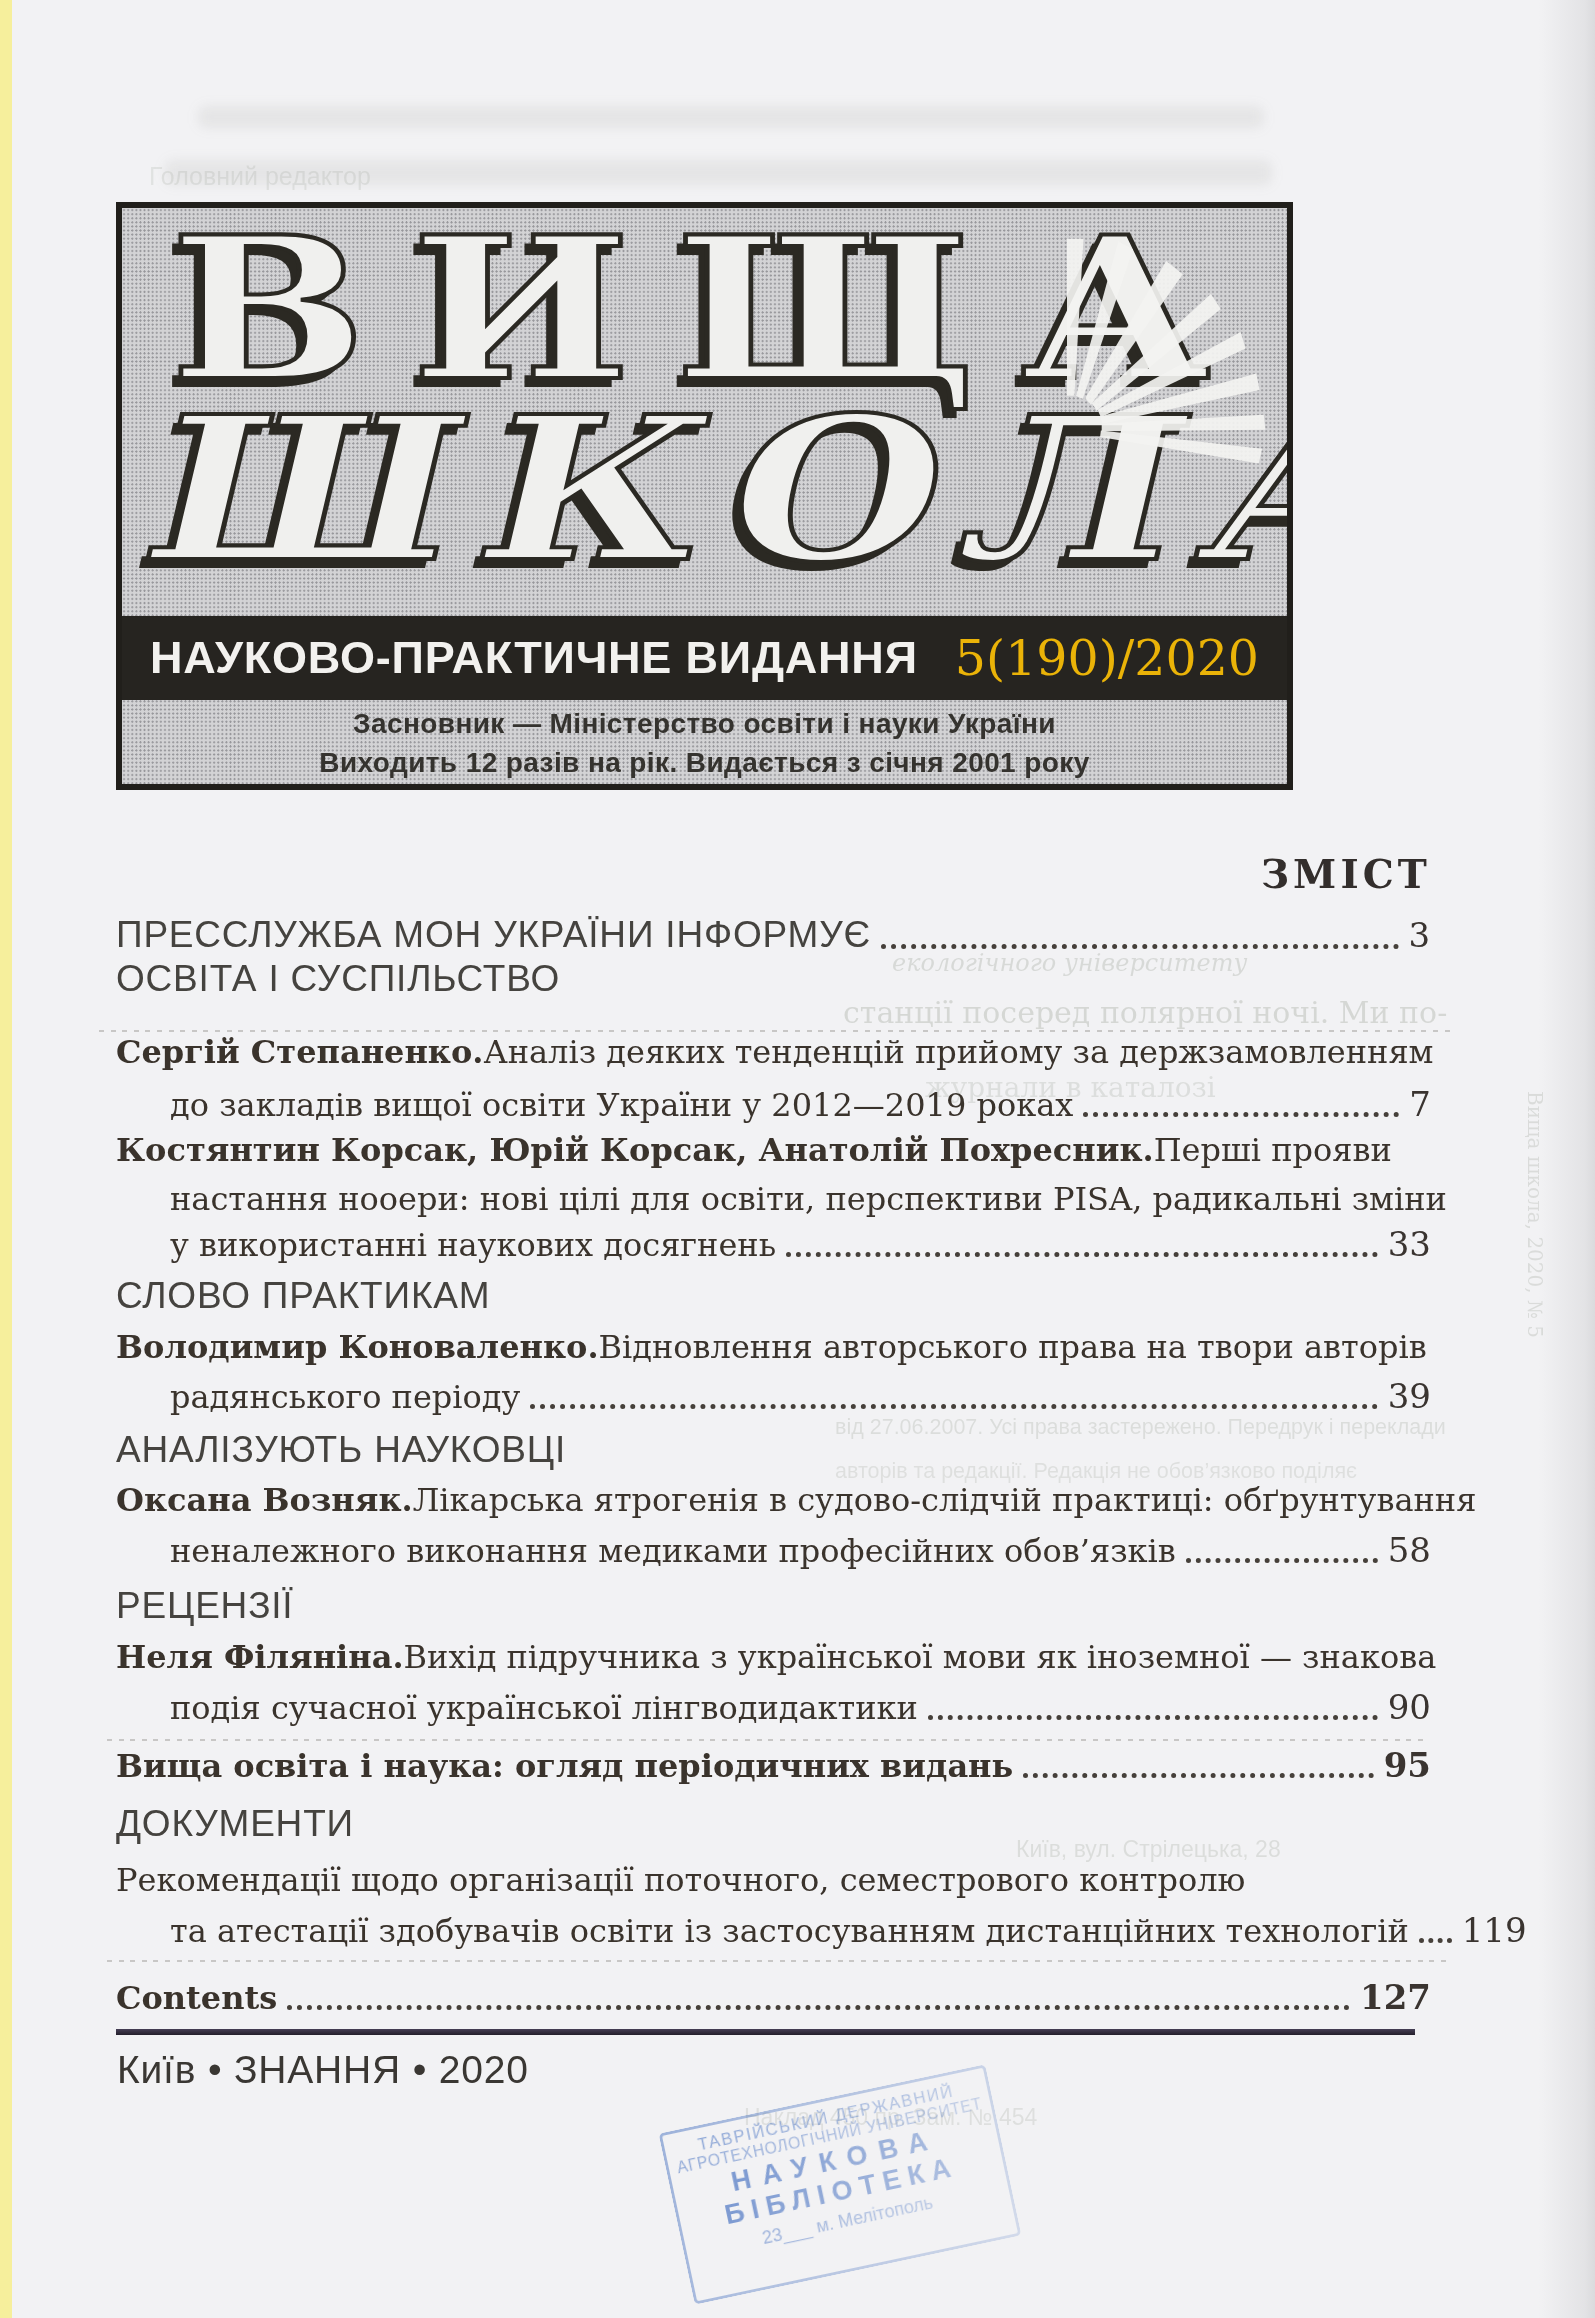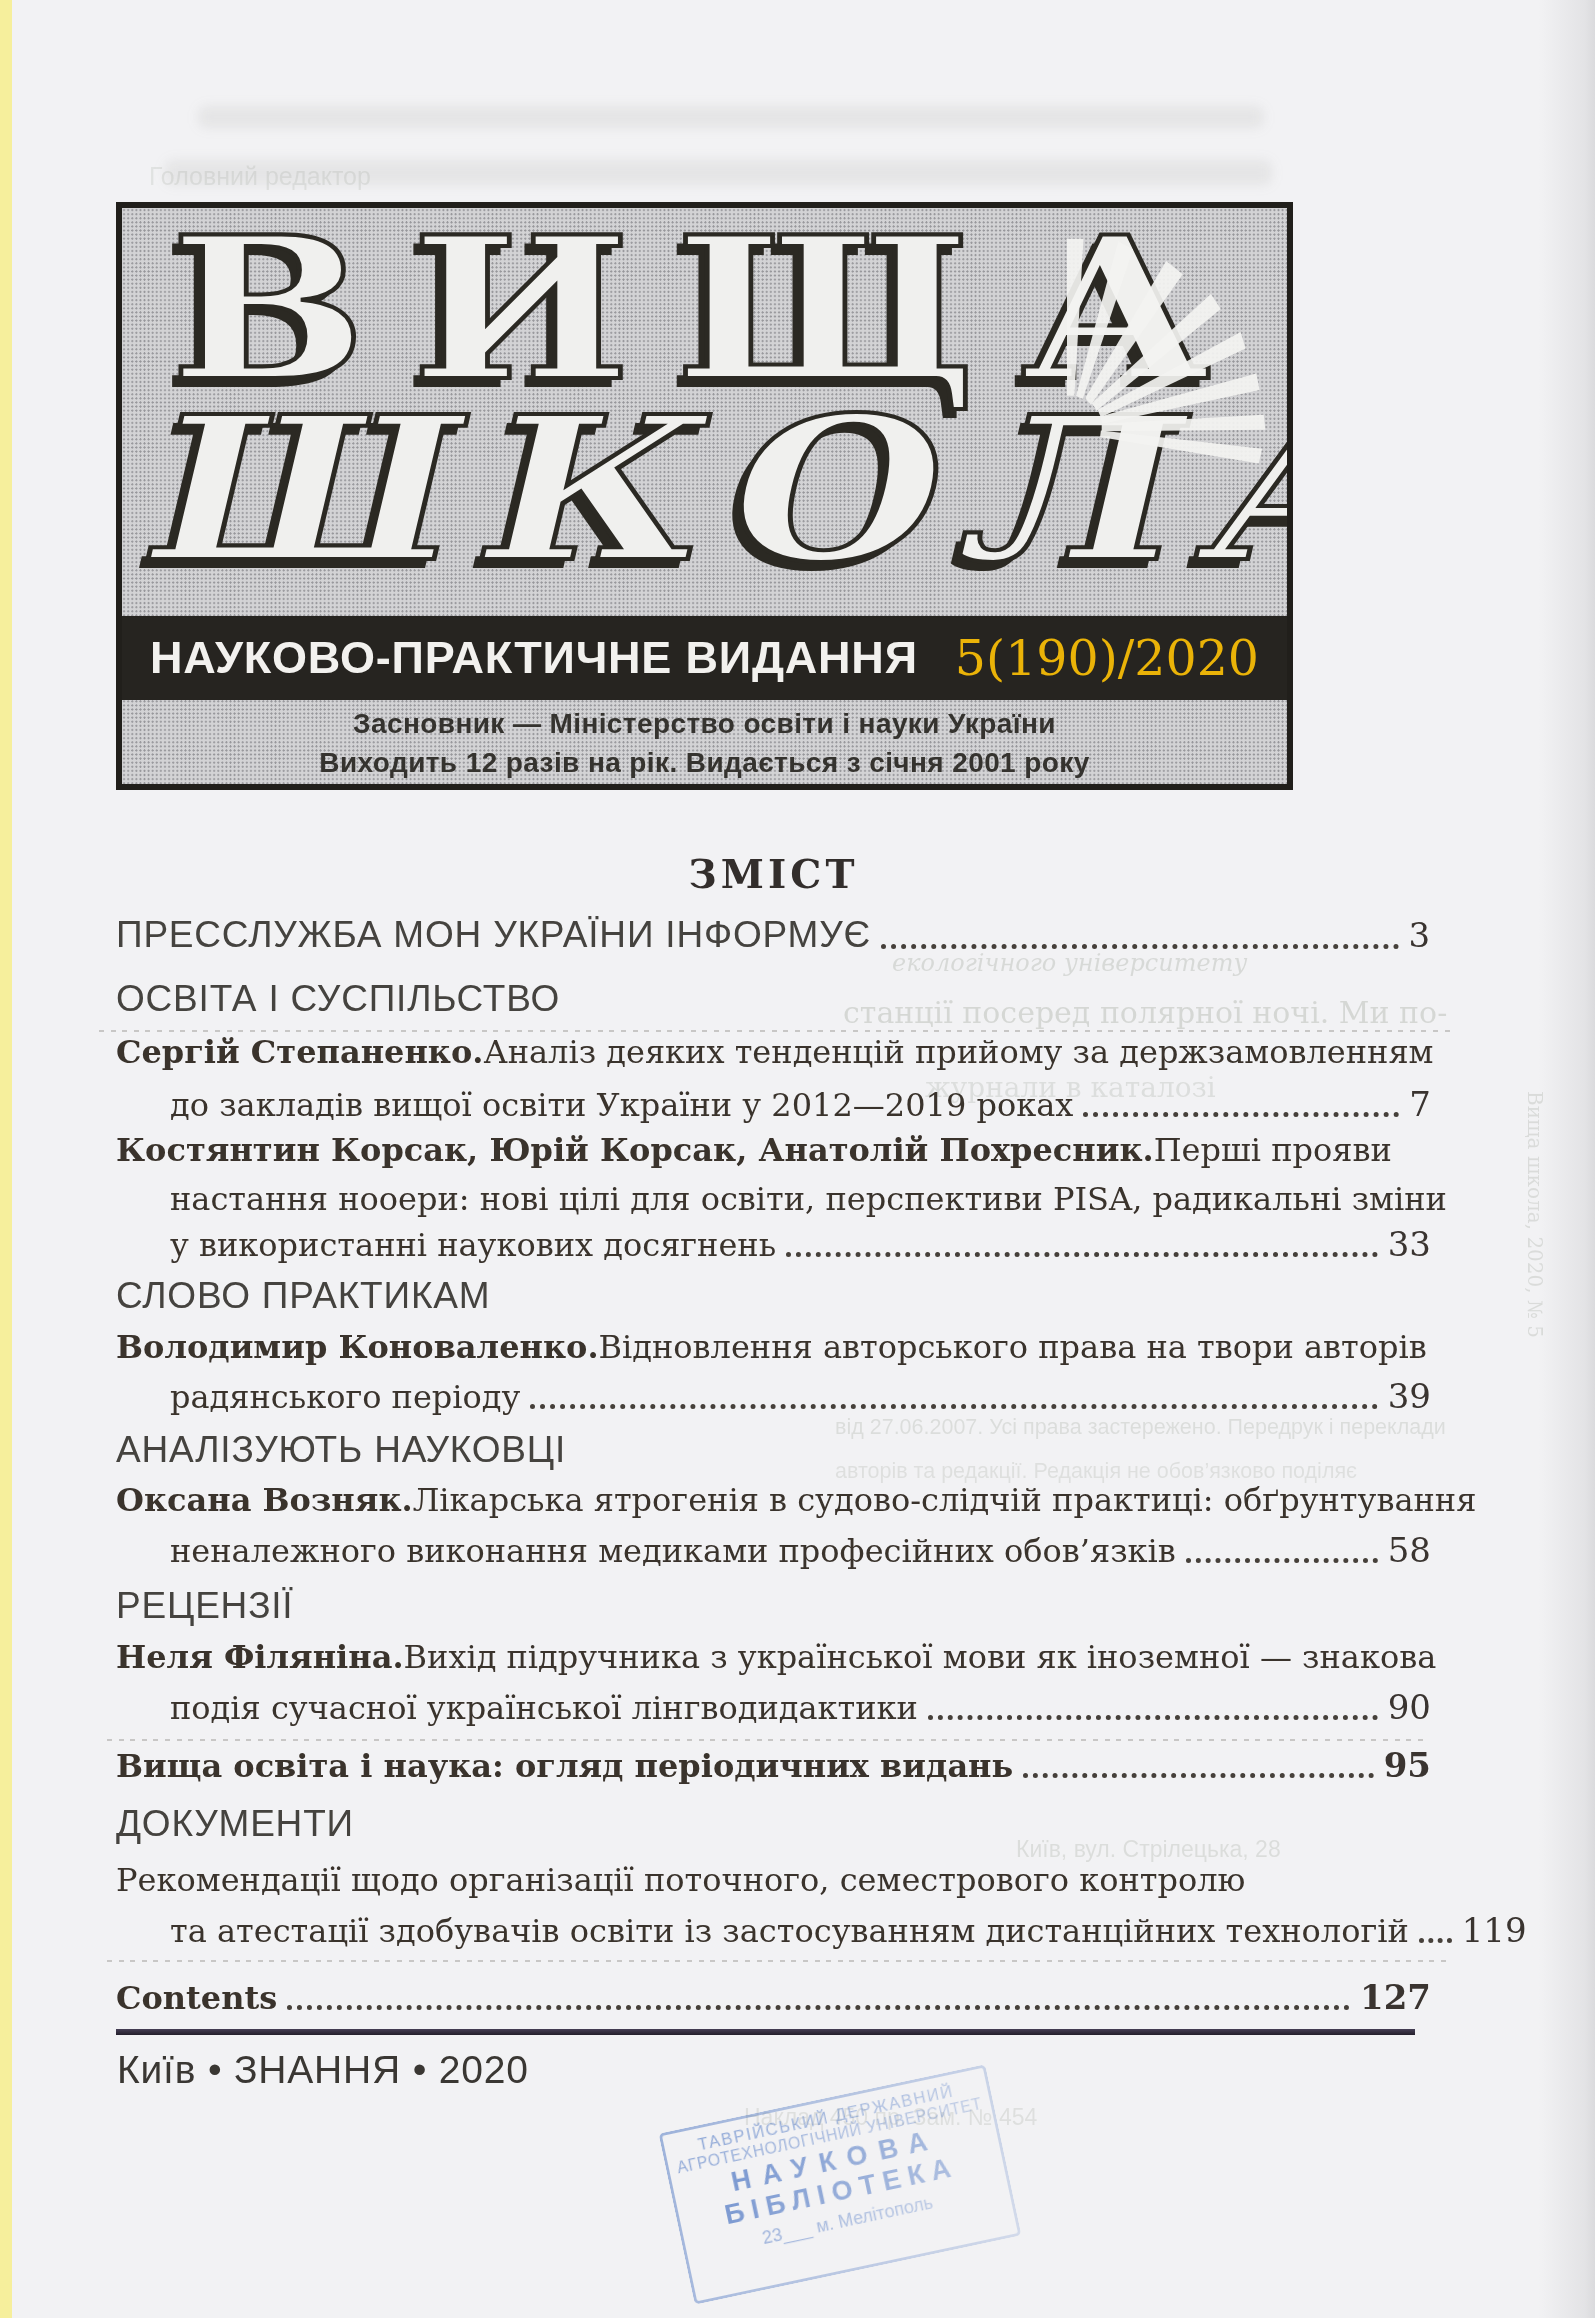--- a/index.html
+++ b/index.html
@@ -34,33 +34,33 @@
   .mast-band{position:absolute;left:0;top:408px;width:100%;height:84px;background:#262420;
         display:flex;align-items:center;justify-content:space-between;box-sizing:border-box;padding:0 28px;}
   .band-label{color:#f2f1ee;font-size:45px;font-weight:bold;letter-spacing:0.8px;white-space:nowrap;}
   .band-issue{color:#eab308;font-family:"DejaVu Serif",serif;font-size:49px;white-space:nowrap;}
   .mast-info{position:absolute;left:0;top:492px;width:100%;height:83px;text-align:center;color:#35332f;}
   .info-line{font-size:28px;font-weight:bold;letter-spacing:0.4px;}
   .info-line.f{margin-top:8.3px;}
   .info-line.q{margin-top:6.6px;}
 
   
-  .toc-heading{position:absolute;left:116px;top:851px;width:1315px;text-align:center;
+  .toc-heading{position:absolute;left:116px;top:851px;width:1315px;text-align:right;
         font-family:"DejaVu Serif",serif;font-weight:bold;font-size:39px;letter-spacing:4.1px;color:#332e2c;}
   #toc-rows{position:absolute;left:0;top:0;width:100%;height:100%;}
   .toc-row{position:absolute;left:116px;width:1315px;display:flex;align-items:baseline;color:#3a332c;white-space:nowrap;}
   .toc-row.indent{left:170px;width:1261px;}
   .style-sans{font-size:37px;color:#45433f;letter-spacing:0.8px;font-family:"Liberation Sans",sans-serif;}
   .style-serif,.style-serif-bold,.style-latin-bold{font-family:"DejaVu Serif",serif;font-size:32px;}
   .style-serif-bold,.style-latin-bold{font-weight:bold;}
   .toc-row .bold{font-weight:bold;}
   .dots{flex:1;border-bottom:5px dotted #46403a;margin:0 10px 7.4px 10px;height:0;align-self:flex-end;min-width:33px;}
   .pageno{font-family:"DejaVu Serif",serif;font-size:34px;color:#3a3430;}
   .toc-row:nth-child(1){top:914px;}
-  .toc-row:nth-child(2){top:978px;}
+  .toc-row:nth-child(2){top:958px;}
   .toc-row:nth-child(3){top:1033px;}
   .toc-row:nth-child(4){top:1084px;}
   .toc-row:nth-child(5){top:1131px;}
   .toc-row:nth-child(6){top:1180px;}
   .toc-row:nth-child(7){top:1224px;}
   .toc-row:nth-child(8){top:1275px;}
   .toc-row:nth-child(9){top:1328px;}
   .toc-row:nth-child(10){top:1376px;}
   .toc-row:nth-child(11){top:1429px;}
   .toc-row:nth-child(12){top:1481px;}

